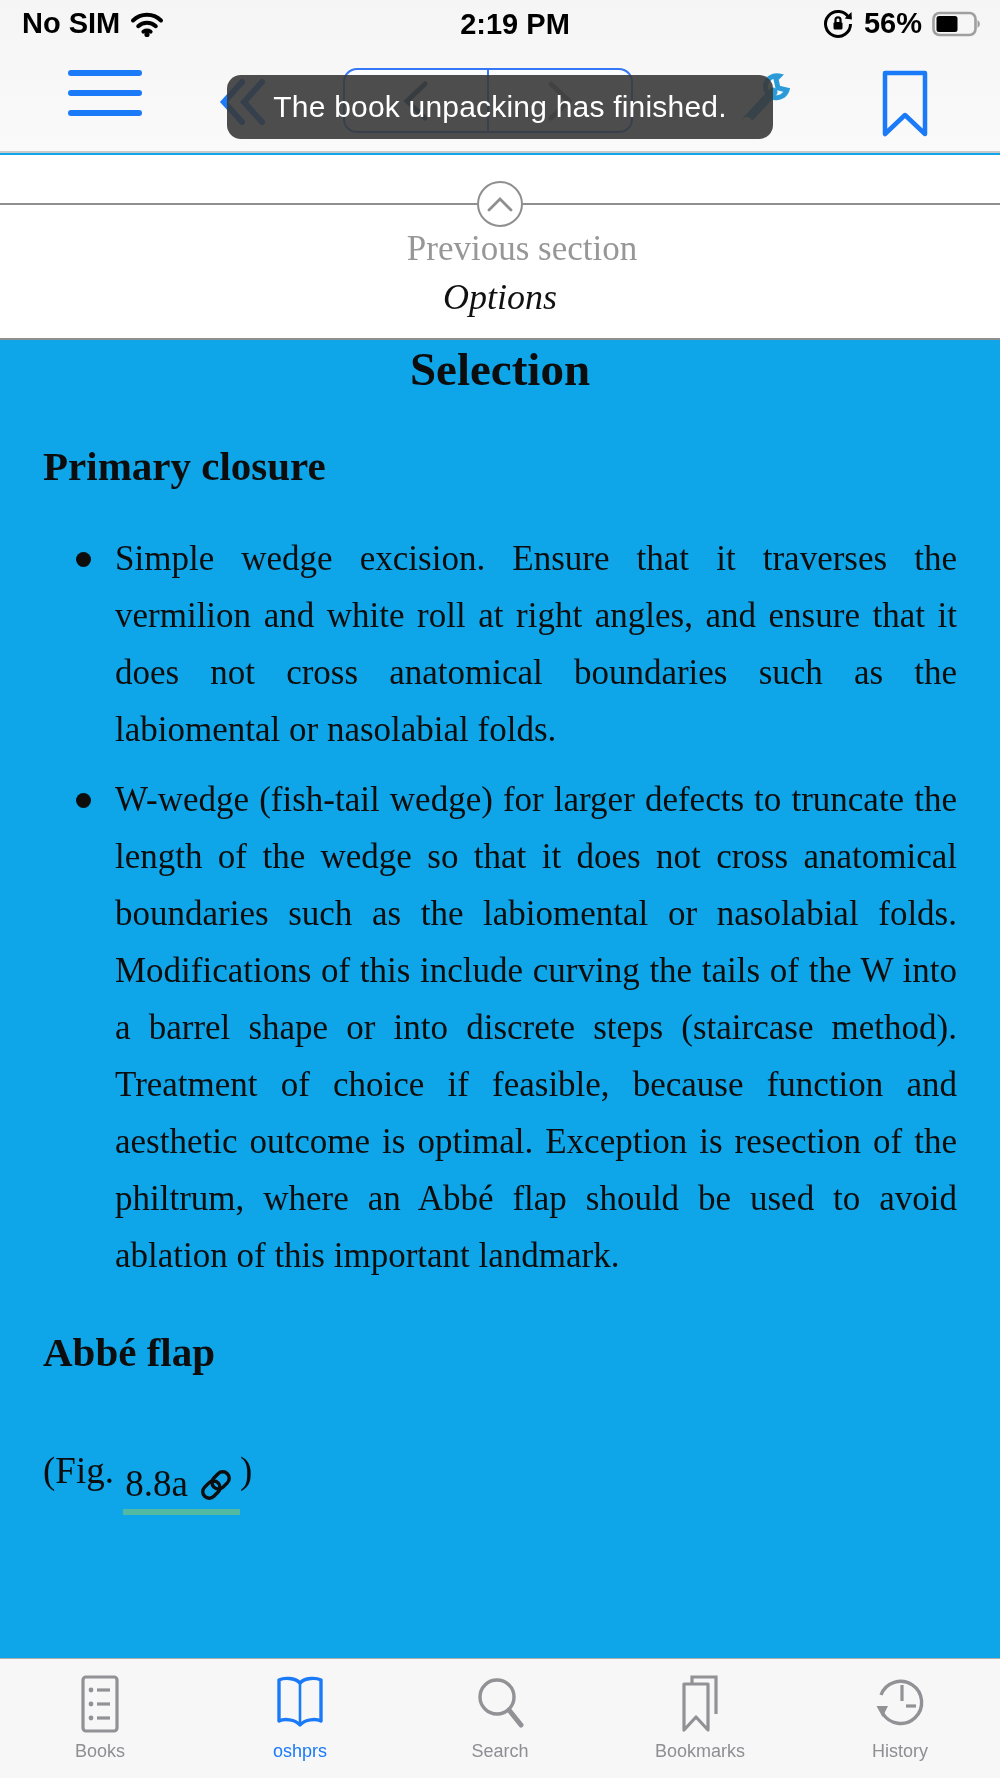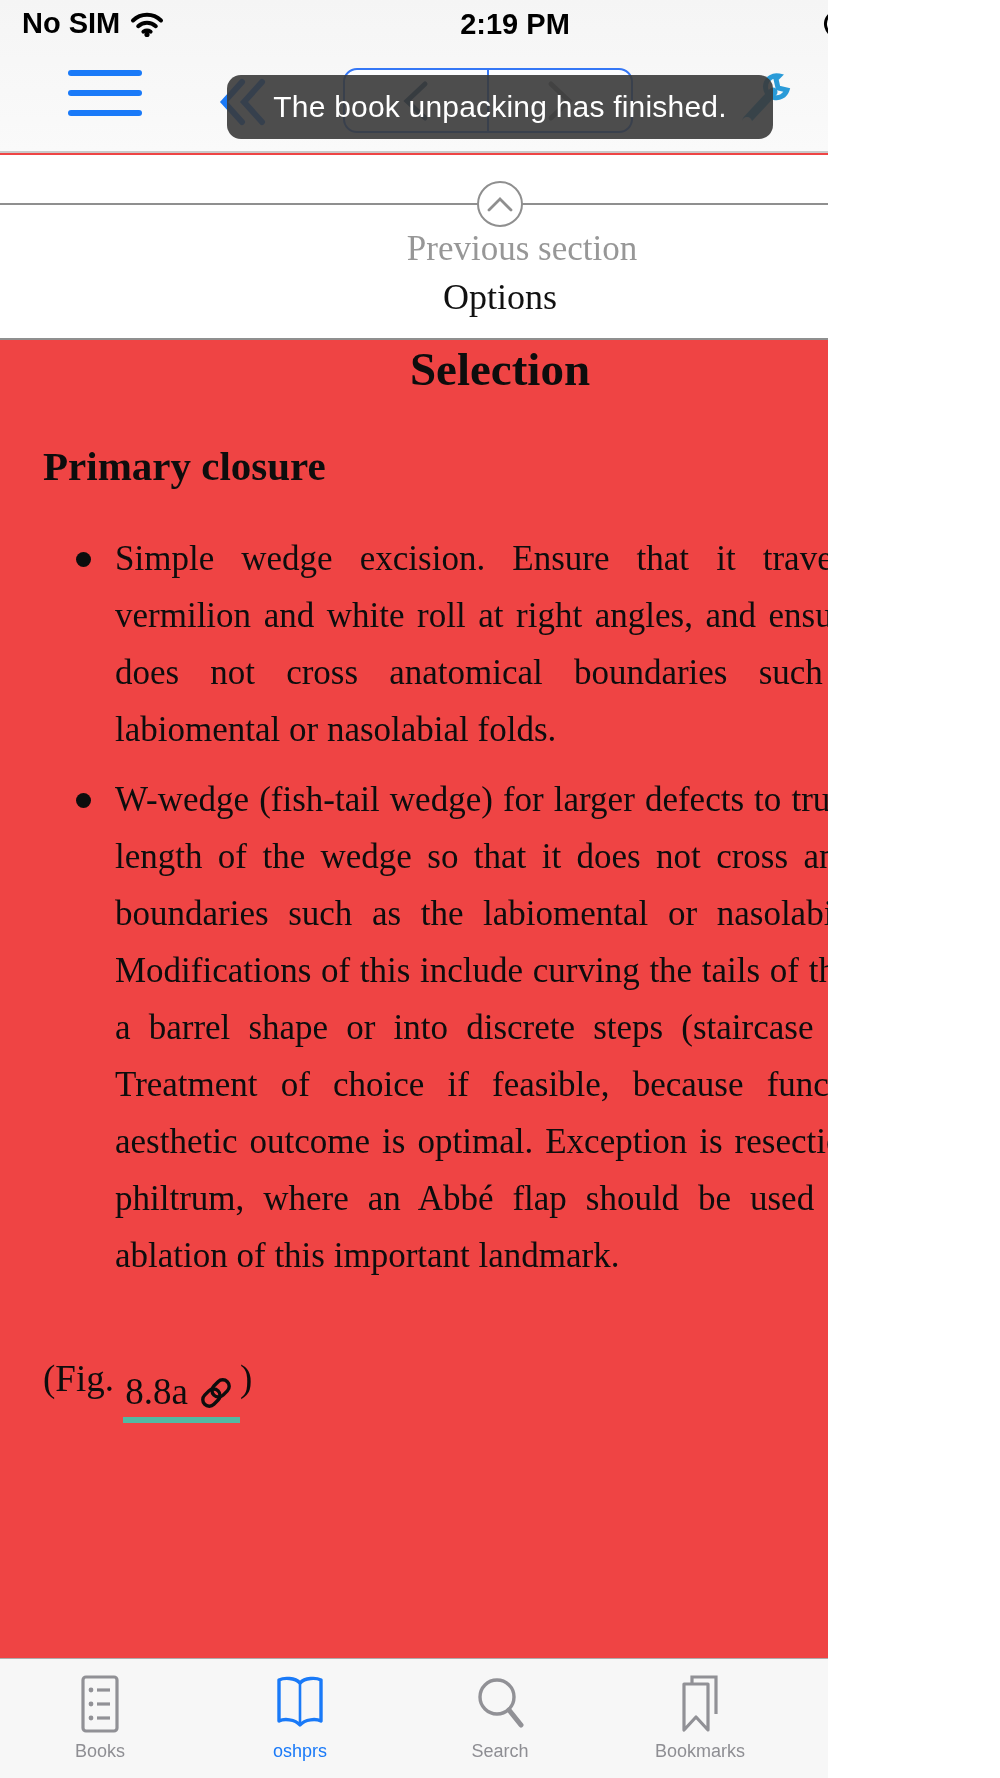--- a/index.html
+++ b/index.html
@@ -1,18 +1,18 @@
 <!DOCTYPE html>
 <html><head>
 <meta charset="utf-8">
 <style>
   * { margin:0; padding:0; box-sizing:border-box; }
   html,body { background:#fff; }
   .screen {
-    position:relative; width:828px; height:1778px; background:#ef4444;
+    position:relative; width:1000px; height:1778px; background:#0ea5e9;
     font-family:"Liberation Sans", sans-serif; overflow:hidden;
   }
   
   .top-chrome {
     position:absolute; top:0; left:0; width:1000px; height:153px;
     background:linear-gradient(#f5f5f5,#fafafa); border-bottom:2px solid #c9c9c9;
   }
   .status-bar {
     position:absolute; top:0; left:0; width:1000px; height:46px;
     display:flex; align-items:center; font-size:29px; font-weight:600; color:#000;
@@ -40,21 +40,21 @@
   }
   
   .section-nav { position:absolute; top:155px; left:0; width:1000px; height:185px; background:#fff; border-bottom:2.5px solid #8f8f8f;}
   .rule { position:absolute; top:48px; left:0; width:1000px; height:0; border-top:2.5px solid #8f8f8f; }
   .pull-circle {
     position:absolute; left:477px; top:26px; width:46px; height:46px; background:#fff;
     border:2.5px solid #8f8f8f; border-radius:50%; display:flex; align-items:center; justify-content:center;
   }
   .section-labels { position:absolute; top:74px; width:1000px; text-align:center; font-family:"Liberation Serif", serif; }
   .prev-label { font-size:35px; color:#979797;padding-left:44px; }
-  .options-label { font-size:36px; color:#111; margin-top:7px; }
+  .options-label { font-size:36px; color:#111; margin-top:7px;font-style:italic; }
   
   .content {
     position:absolute; top:342px; left:0; width:1000px; height:1314px;
     padding:0 43px; font-family:"Liberation Serif", serif; color:#0d0d0d; overflow:hidden;
   }
   .doc-title { text-align:center; font-size:47px; font-weight:700; }
   .h-primary { font-size:41px; font-weight:700; margin-top:46px; }
   .bullets { list-style:none; margin-top:40px; }
   .bullets li {
     position:relative; padding-left:72px; font-size:35px; line-height:57px;
@@ -180,20 +180,21 @@
     </div>
   </div>
 
   <div class="content">
     <div class="doc-title">Selection</div>
     <div class="h-primary">Primary closure</div>
     <ul class="bullets">
       <li>Simple wedge excision. Ensure that it traverses the vermilion and white roll at right angles, and ensure that it does not cross anatomical boundaries such as the labiomental or nasolabial folds.</li>
       <li>W-wedge (fish-tail wedge) for larger defects to truncate the length of the wedge so that it does not cross anatomical boundaries such as the labiomental or nasolabial folds. Modifications of this include curving the tails of the W into a barrel shape or into discrete steps (staircase method). Treatment of choice if feasible, because function and aesthetic outcome is optimal. Exception is resection of the philtrum, where an Abbé flap should be used to avoid ablation of this important landmark.</li>
     </ul>
+    <div class="h-abbe">Abbé flap</div>
     <div class="fig-line">
       <span>(Fig.&nbsp;</span>
       <a class="fig-link">
         <span>8.8a</span>
         <span>
           <svg width="40" height="40" viewBox="0 0 40 40">
             <g transform="rotate(-45 20 20)">
               <rect x="4" y="13.5" width="19" height="13" rx="6.5" fill="none" stroke="#0d0d0d" stroke-width="3.4"></rect>
               <rect x="17" y="13.5" width="19" height="13" rx="6.5" fill="none" stroke="#0d0d0d" stroke-width="3.4"></rect>
             </g>

